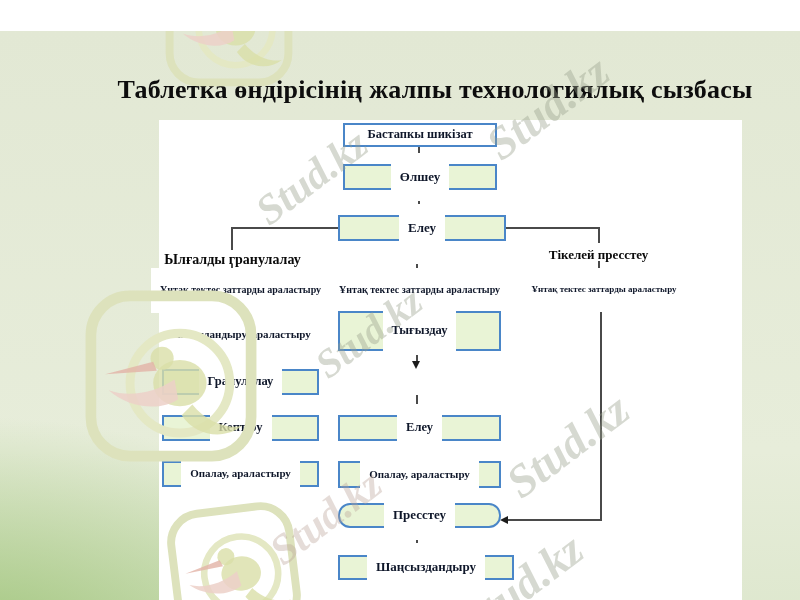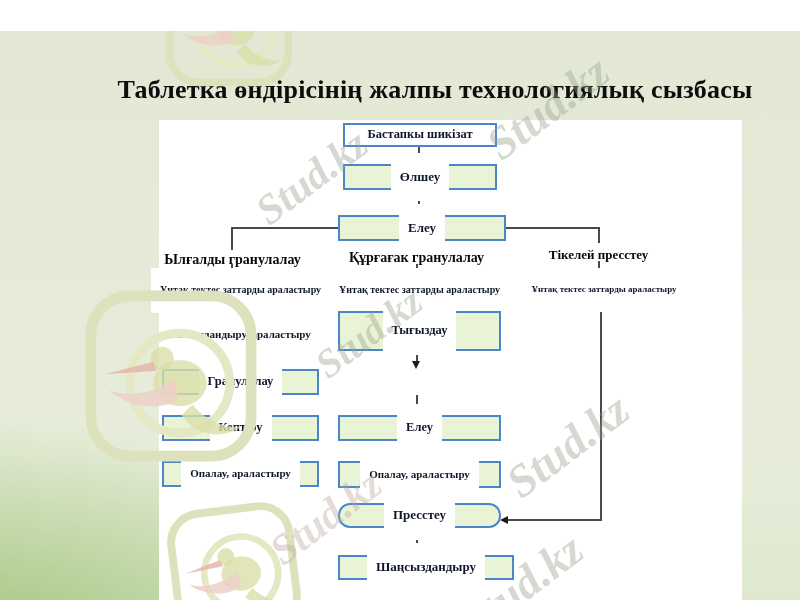--- a/index.html
+++ b/index.html
@@ -119,21 +119,20 @@
     <span class="lbl">Бастапкы шикізат</span>
   </div>
   <div class="box fs13" style="left:343px;top:133px;width:154px;height:26px;">
     <span class="lbl">Өлшеу</span>
   </div>
   <div class="box fs13" style="left:338px;top:184px;width:168px;height:26px;">
     <span class="lbl">Елеу</span>
   </div>
 
   <div class="bhead" style="left:150px;top:221px;width:165px;">Ылғалды гранулалау</div>
-  <div class="bhead" style="left:334px;top:219px;width:165px;">Құрғағак гранулалау</div>
   <div class="bhead" style="left:516px;top:216px;width:165px;font-size:13px;">Тікелей пресстеу</div>
 
   <div class="box fs10" style="left:162px;top:247px;width:157px;height:25px;">
     <span class="lbl">Ұнтақ тектес заттарды араластыру</span>
   </div>
   <div class="box fs11" style="left:162px;top:292px;width:157px;height:24px;">
     <span class="lbl">Ылғалдандыру, араластыру</span>
   </div>
   <div class="box fs12" style="left:162px;top:338px;width:157px;height:26px;">
     <span class="lbl">Гранулалау</span>

